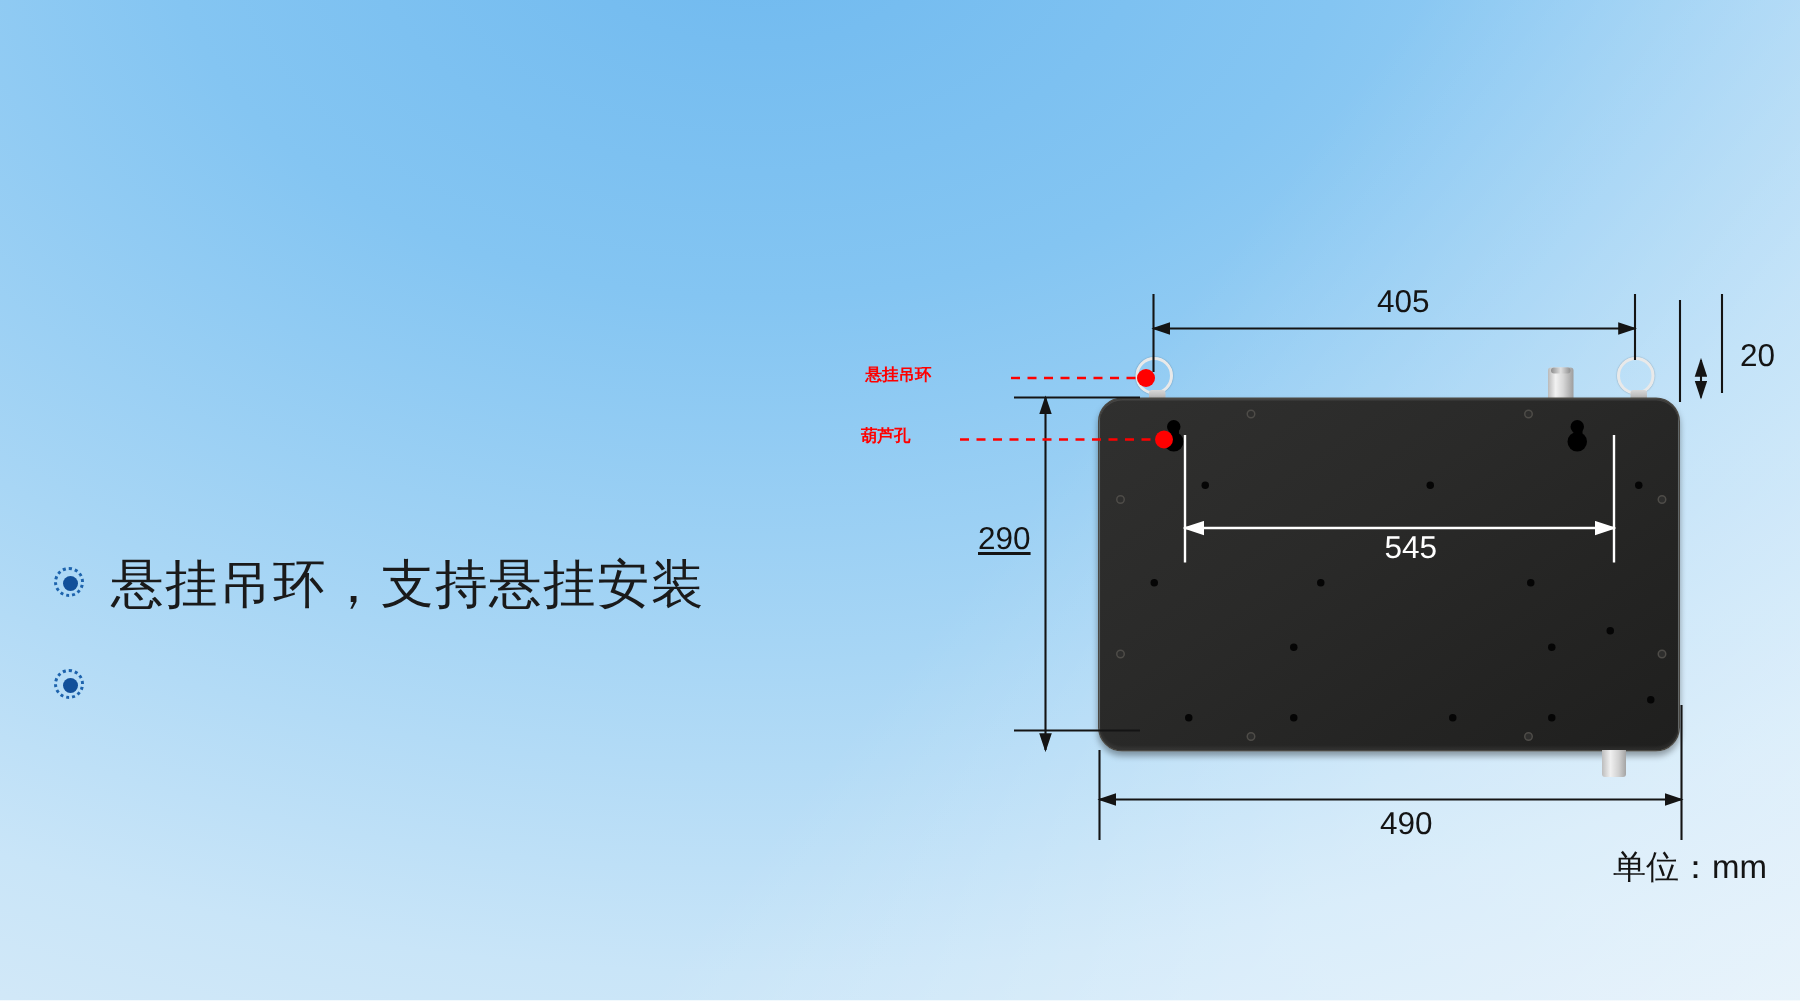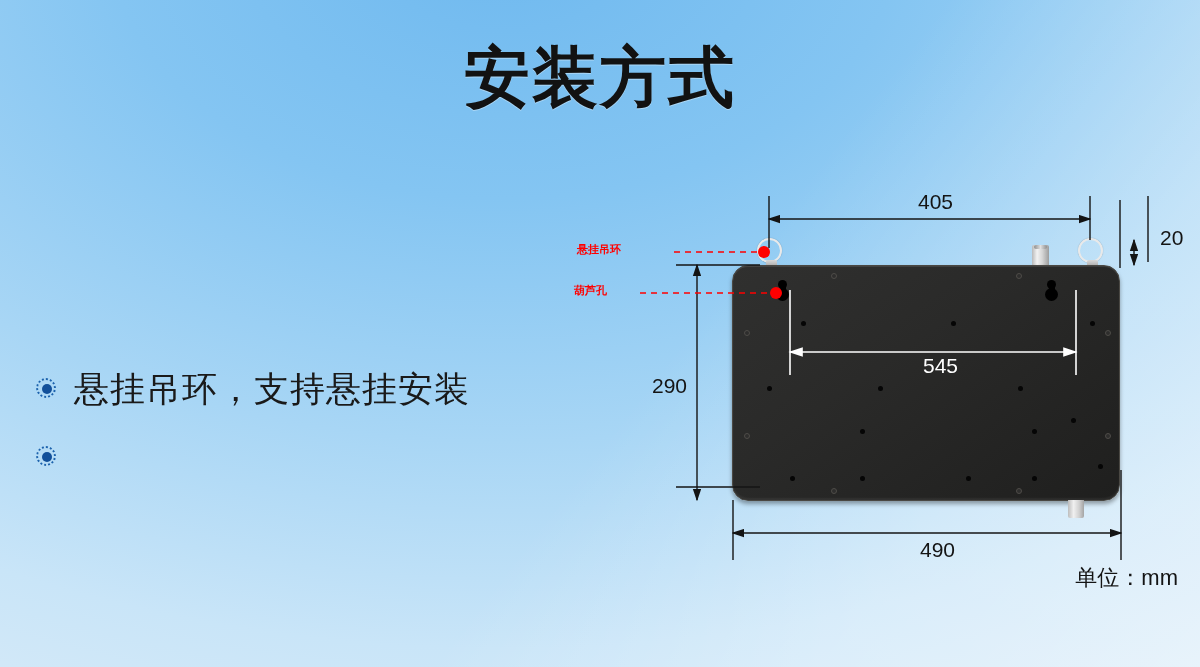--- a/index.html
+++ b/index.html
@@ -229,21 +229,20 @@
     white-space: nowrap;
   }
 </style>
 </head>
 <body>
 
 <div id="stage">
 
   <div id="sheen"></div>
 
-  <div id="page-title">安装方式</div>
 
   <div id="bullet-list">
     <div class="bullet-row">
       <span class="bullet-marker"></span>
       <span class="bullet-text">悬挂吊环，支持悬挂安装</span>
     </div>
     <div class="bullet-row">
       <span class="bullet-marker"></span>
     </div>
   </div>
@@ -333,21 +332,21 @@
 
       <line x1="674" y1="252" x2="760" y2="252" stroke="#ff0000" stroke-width="1.6" stroke-dasharray="6,5"></line>
       <circle cx="764" cy="252" r="6" fill="#ff0000"></circle>
 
       <line x1="640" y1="293" x2="771" y2="293" stroke="#ff0000" stroke-width="1.6" stroke-dasharray="6,5"></line>
       <circle cx="776" cy="293" r="6" fill="#ff0000"></circle>
     </svg>
 
     <div class="dim-label" style="left:918px; top:190px;">405</div>
     <div class="dim-label" style="left:1160px; top:226px;">20</div>
-    <div class="dim-label" style="left:652px; top:374px;">290</div>
+    <div class="dim-label" style="left:652px; top:348px;text-decoration:underline;">290</div>
     <div class="dim-label-white" style="left:923px; top:354px;">545</div>
     <div class="dim-label" style="left:920px; top:538px;">490</div>
 
     <div class="red-label" style="left:577px; top:242px;">悬挂吊环</div>
     <div class="red-label" style="left:574px; top:283px;">葫芦孔</div>
 
     <div id="unit-note">单位：mm</div>
   </div>
 
 </div>

